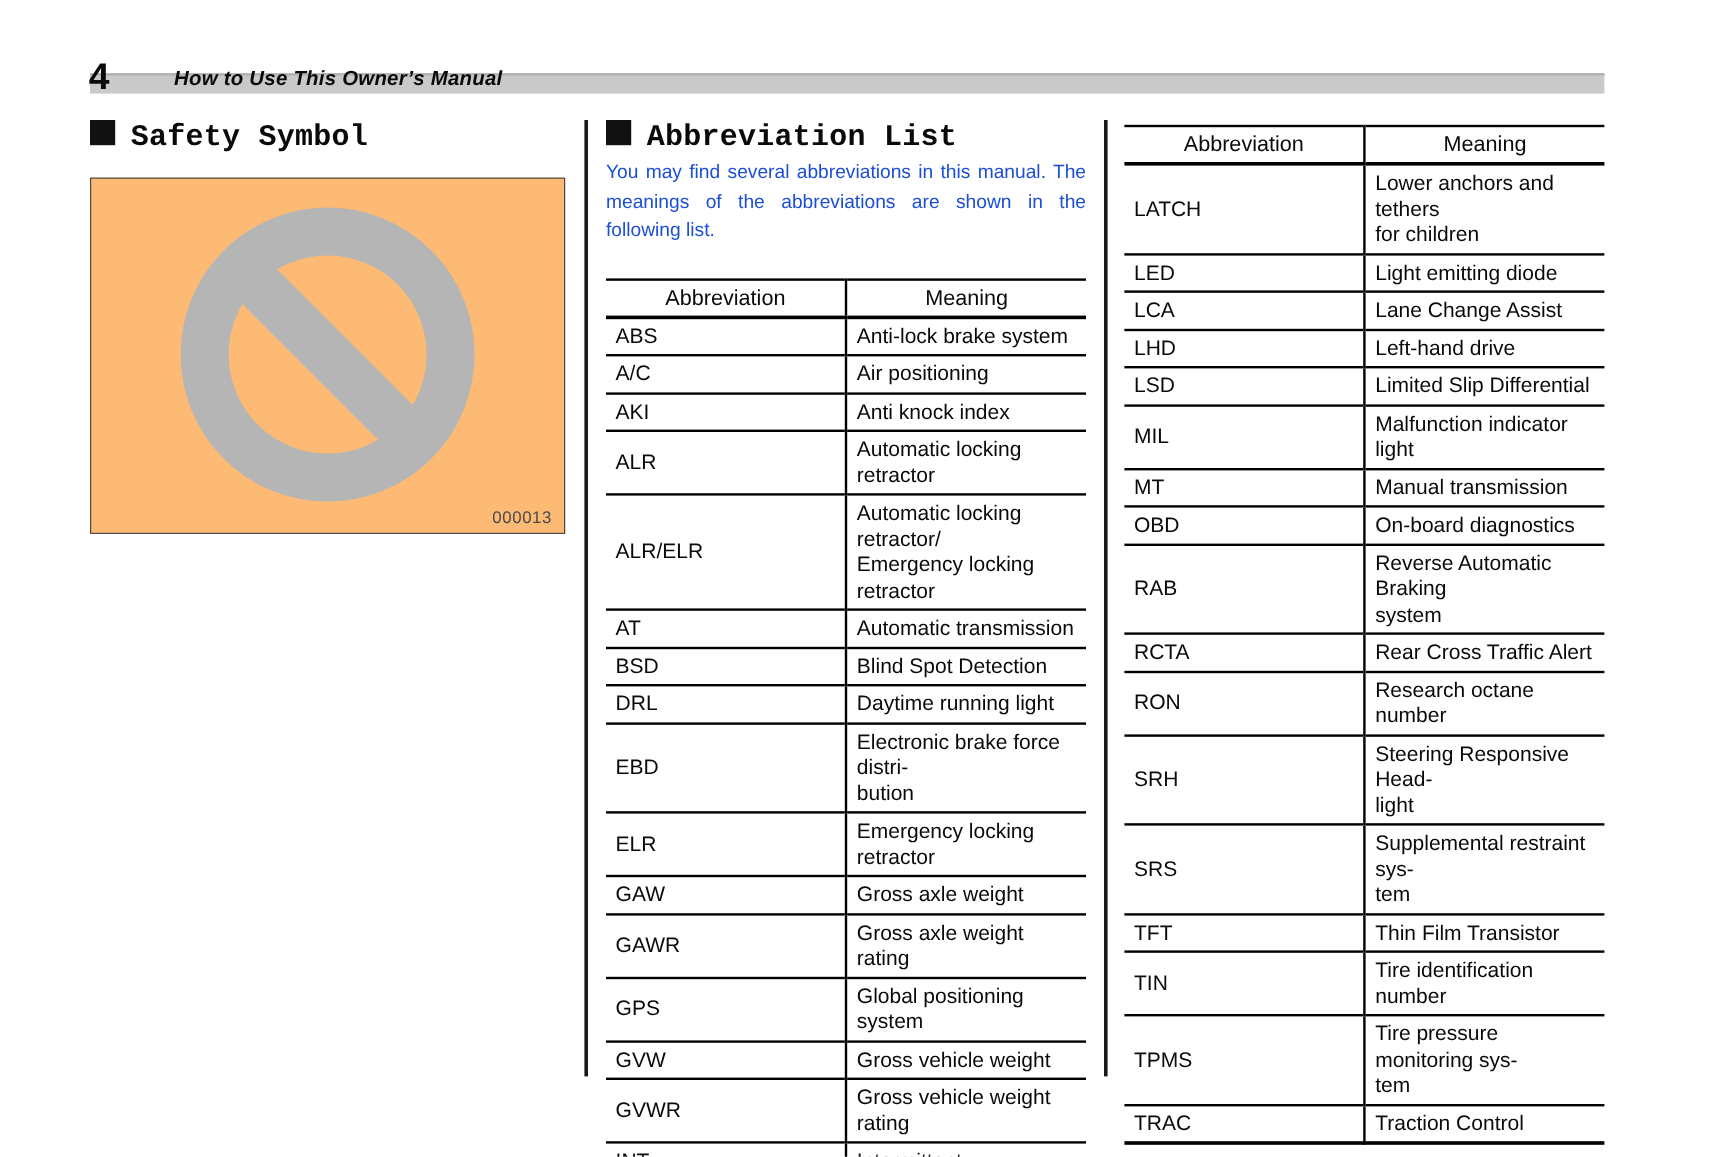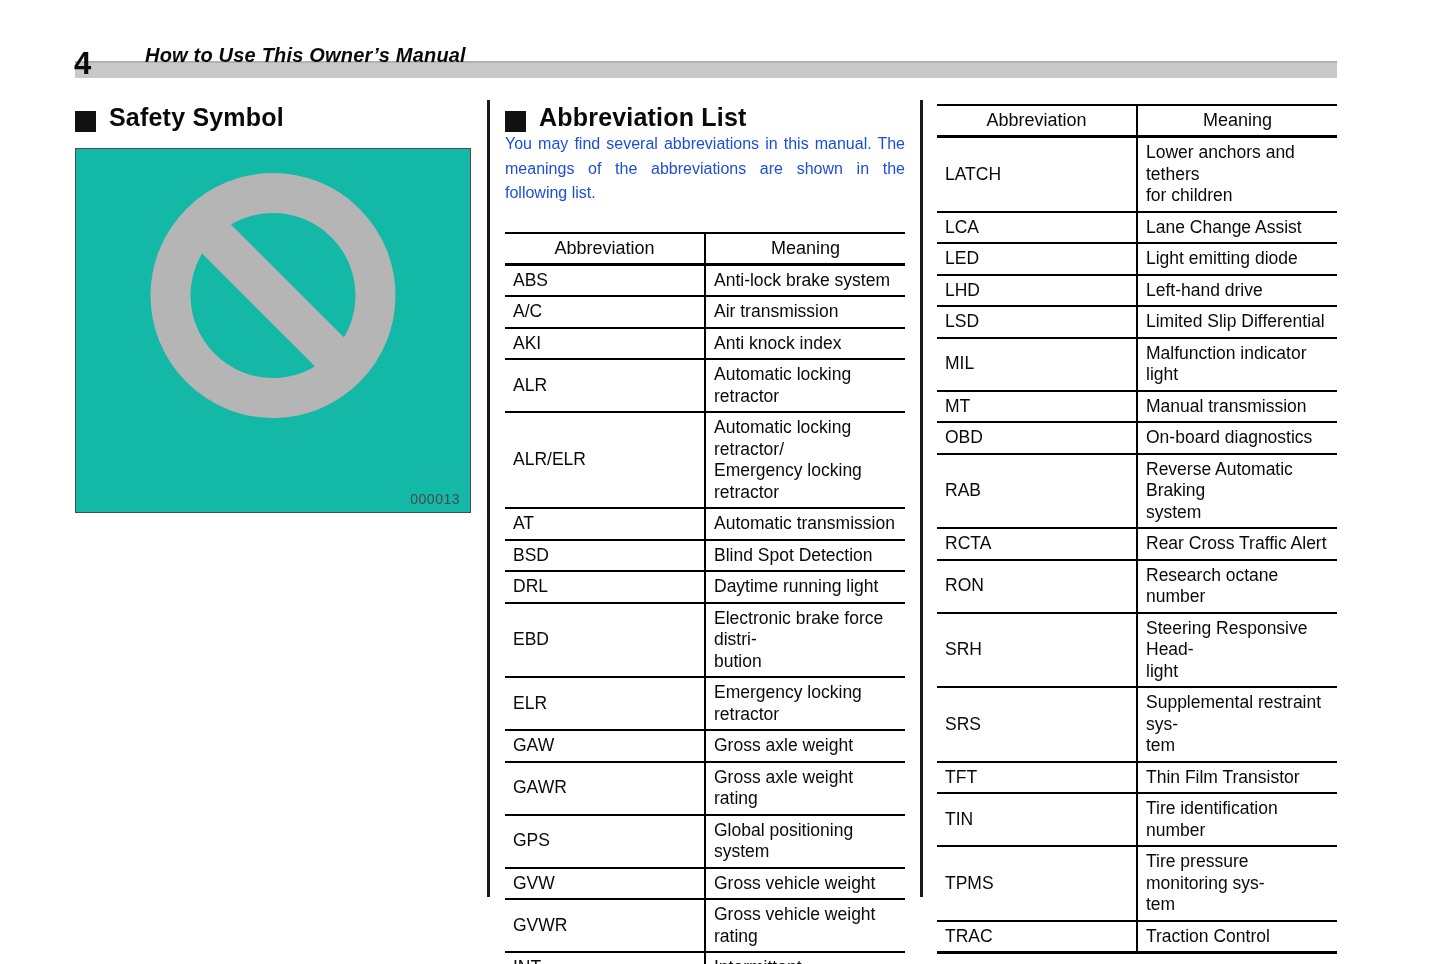--- a/index.html
+++ b/index.html
@@ -3,41 +3,41 @@
 <meta charset="utf-8">
 <style>
   * { margin:0; padding:0; box-sizing:border-box; }
   html,body { width:1445px; height:964px; background:#ffffff; overflow:hidden; }
   body { font-family:"Liberation Sans","DejaVu Sans",sans-serif; color:#0a0a0a; position:relative; }
 
   
   .page-number { position:absolute; left:74px; top:46px; font-size:31px; font-weight:bold; z-index:2; }
   .header-bar  { position:absolute; left:75px; top:61px; width:1262px; height:17px;
                  background:#c9c9c9; border-top:2px solid #b2b2b2; z-index:0; }
-  .header-title{ position:absolute; left:145px; top:44px; font-size:20px; font-weight:bold;
+  .header-title{ position:absolute; left:145px; top:56px; font-size:17px; font-weight:bold;
                  font-style:italic; z-index:2; letter-spacing:0.2px; }
 
   
   .v-divider { position:absolute; top:100px; width:3px; height:797px; background:#1a1a1a; }
   .v-divider.d1 { left:487px; }
   .v-divider.d2 { left:920px; }
 
   
   .col { position:absolute; top:100px; }
   .col-left  { left:75px;  width:396px; }
   .col-mid   { left:505px; width:400px; }
   .col-right { left:937px; width:400px; }
 
   
-  .section-heading { display:flex; align-items:flex-end; gap:13px; height:32px; }
+  .section-heading { display:flex; align-items:flex-start; gap:13px; height:32px;font-family:Liberation Mono, monospace; }
   .bullet { width:21px; height:21px; background:#111; flex:0 0 auto; }
   .section-heading .txt { font-size:25px; font-weight:bold; letter-spacing:0.2px; white-space:nowrap; }
 
   
-  .figure-box { margin-top:16px; height:365px; border:1px solid #4a4a4a; position:relative; background:#14b8a6; }
+  .figure-box { margin-top:16px; height:297px; border:1px solid #4a4a4a; position:relative; background:#fdba74; }
   .prohibition { position:absolute; left:50%; top:24px; transform:translateX(-50%);
                  width:245px; height:245px; }
   .prohibition .ring { position:absolute; inset:0; border:40px solid #b5b5b5; border-radius:50%; }
   .prohibition .slash { position:absolute; left:5px; top:102px; width:235px; height:41px;
                         background:#b5b5b5; transform:rotate(45deg); }
   .figure-caption { position:absolute; right:10px; bottom:5px; font-size:14px; color:#4a4a4a; letter-spacing:0.5px; }
 
   
   .body-text { margin-top:0; font-size:16px; line-height:24.5px; text-align:justify; color:#1d4ed8; }
 
@@ -95,21 +95,21 @@
         <th>Meaning</th>
       </tr>
     </thead>
     <tbody>
         <tr>
           <td>ABS</td>
           <td class="meaning-cell">Anti-lock brake system</td>
         </tr>
         <tr>
           <td>A/C</td>
-          <td class="meaning-cell">Air transmission</td>
+          <td class="meaning-cell">Air positioning</td>
         </tr>
         <tr>
           <td>AKI</td>
           <td class="meaning-cell">Anti knock index</td>
         </tr>
         <tr>
           <td>ALR</td>
           <td class="meaning-cell">Automatic locking retractor</td>
         </tr>
         <tr>
@@ -174,26 +174,26 @@
         <th>Meaning</th>
       </tr>
     </thead>
     <tbody>
         <tr>
           <td>LATCH</td>
           <td class="meaning-cell">Lower anchors and tethers
 for children</td>
         </tr>
         <tr>
+          <td>LED</td>
+          <td class="meaning-cell">Light emitting diode</td>
+        </tr>
+        <tr>
           <td>LCA</td>
           <td class="meaning-cell">Lane Change Assist</td>
-        </tr>
-        <tr>
-          <td>LED</td>
-          <td class="meaning-cell">Light emitting diode</td>
         </tr>
         <tr>
           <td>LHD</td>
           <td class="meaning-cell">Left-hand drive</td>
         </tr>
         <tr>
           <td>LSD</td>
           <td class="meaning-cell">Limited Slip Differential</td>
         </tr>
         <tr>

